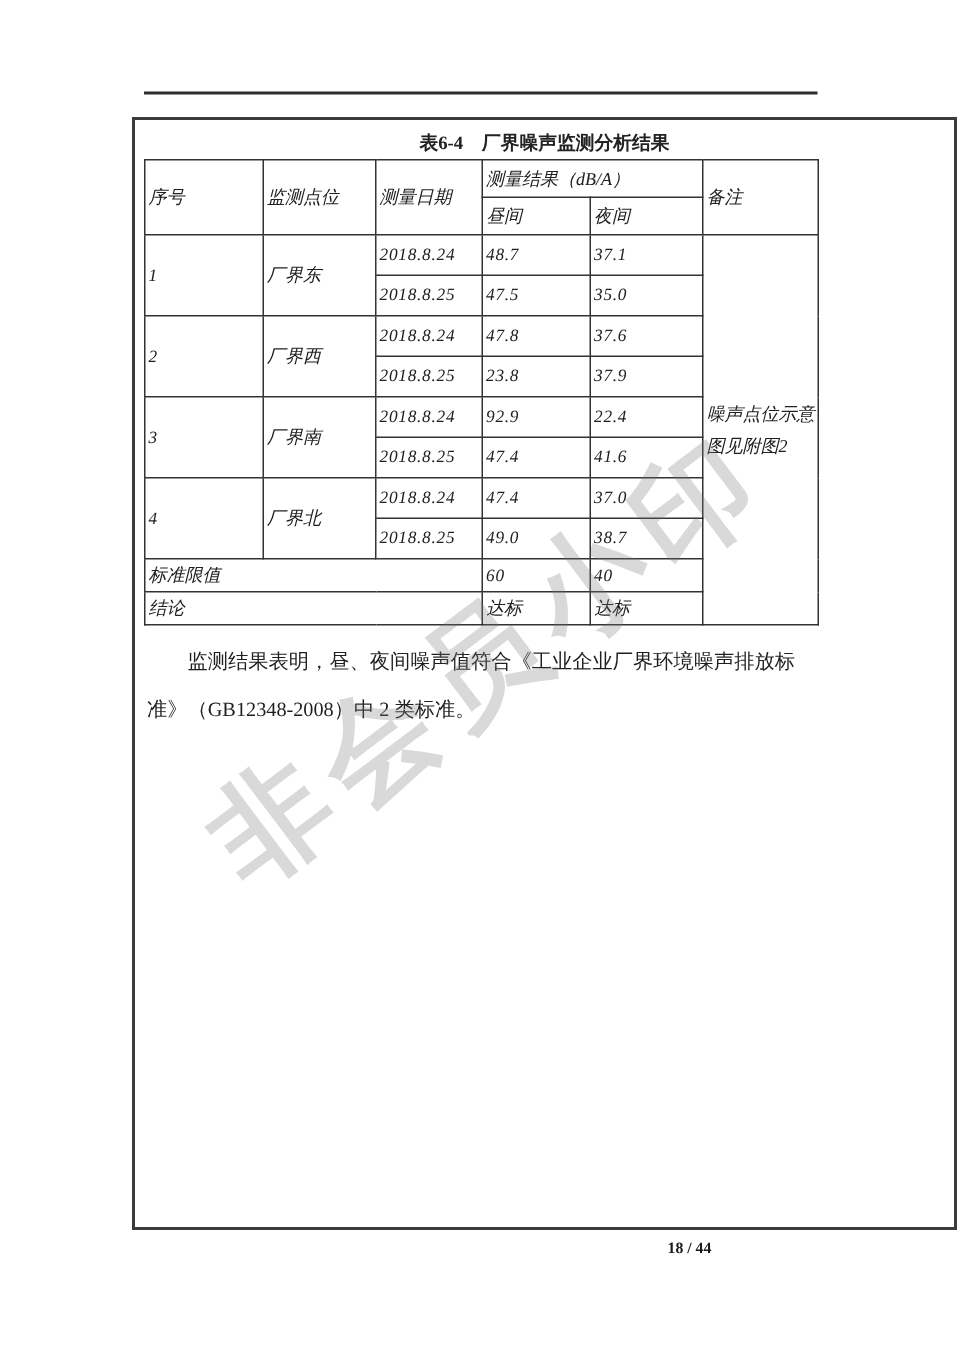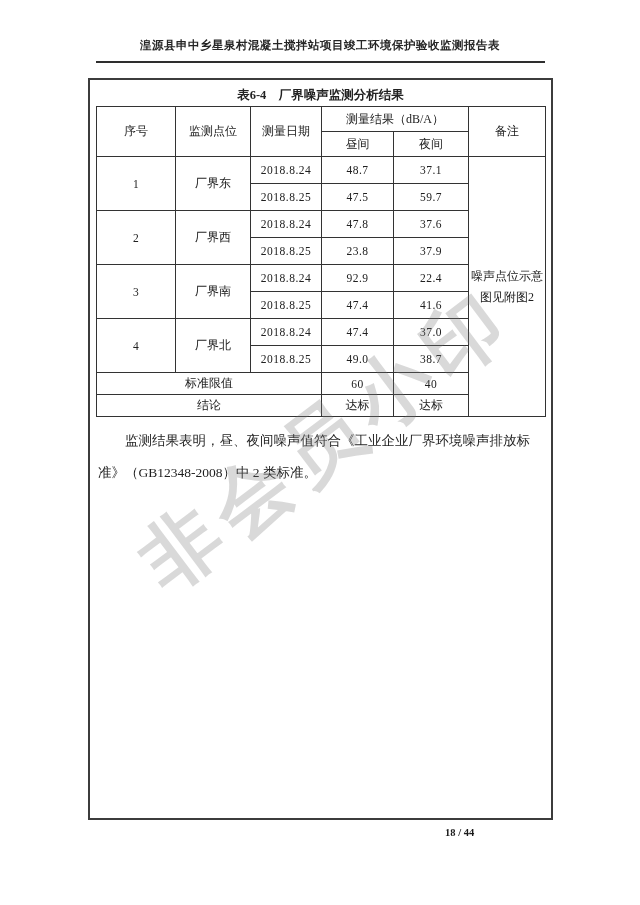--- a/index.html
+++ b/index.html
@@ -23,21 +23,21 @@
     letter-spacing: 0.5px;
   }
   .doc-header-rule {
     position: absolute;
     top: 61px; left: 96px; width: 449px; height: 0;
     border-top: 2px solid #2e2e2e;
   }
   .outer-box {
     position: absolute;
     left: 88px; top: 78px;
-    width: 465px; height: 742px;
+    width: 550px; height: 742px;
     border: 2px solid #3c3c3c;
     background: transparent;
   }
   .table-title {
     position: absolute;
     top: 7px; left: 0; width: 100%;
     text-align: center;
     font-size: 12.5px;
     font-weight: bold;
     color: #222222;
@@ -46,23 +46,24 @@
     position: absolute;
     left: 6px; top: 26px;
     width: 449px;
     border-collapse: collapse;
     table-layout: fixed;
     font-size: 12px;
     color: #202020;
   }
   table.noise-table td {
     border: 1px solid #333333;
-    text-align: center;
+    text-align: left;
     vertical-align: middle;
     padding: 0 2px;
+    font-style: italic;
   }
   .h-row td { height: 25px; }
   .d-row td { height: 27px; }
   .s-row td { height: 22px; margin-left: 19px; }
   .num { font-size: 11.5px; letter-spacing: 0.5px; }
   .remark-cell {
     font-size: 12px;
     line-height: 1.7;
     padding: 0 5px;
   }
@@ -100,21 +101,20 @@
     transform-origin: left center;
     pointer-events: none;
     z-index: 5;
   }
 </style>
 </head>
 <body>
 
 <div class="page">
 
-  <div class="doc-header-title">湟源县申中乡星泉村混凝土搅拌站项目竣工环境保护验收监测报告表</div>
   <div class="doc-header-rule"></div>
 
   <div class="outer-box">
 
     <div class="table-title">表6-4　厂界噪声监测分析结果</div>
 
     <table class="noise-table">
       <colgroup>
         <col style="width:79px">
           <col style="width:75px">
@@ -140,21 +140,21 @@
           <td rowspan="2" class="num">1</td>
           <td rowspan="2">厂界东</td>
           <td class="num">2018.8.24</td>
           <td class="num">48.7</td>
           <td class="num">37.1</td>
           <td rowspan="10" class="remark-cell">噪声点位示意图见附图2</td>
         </tr>
         <tr class="d-row">
           <td class="num">2018.8.25</td>
           <td class="num">47.5</td>
-          <td class="num">59.7</td>
+          <td class="num">35.0</td>
         </tr>
 
         <tr class="d-row">
           <td rowspan="2" class="num">2</td>
           <td rowspan="2">厂界西</td>
           <td class="num">2018.8.24</td>
           <td class="num">47.8</td>
           <td class="num">37.6</td>
         </tr>
         <tr class="d-row">

